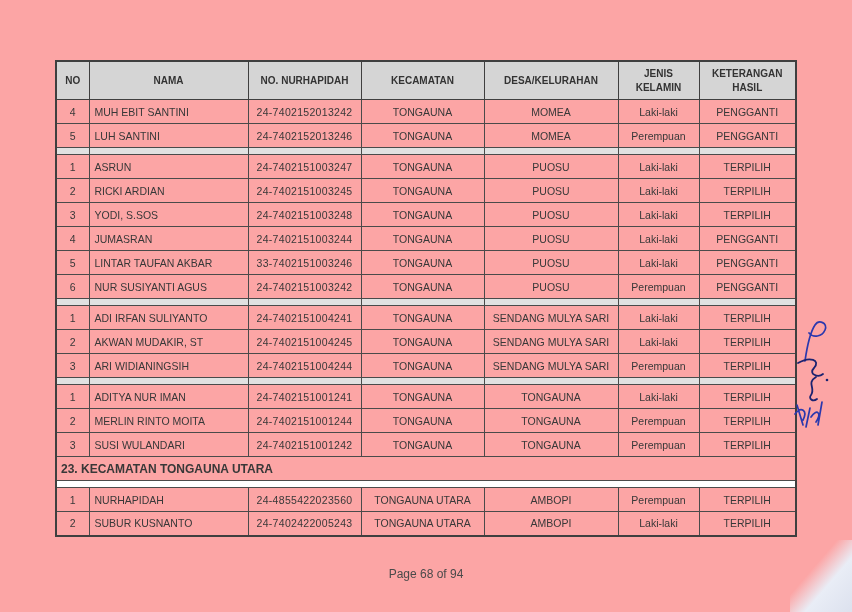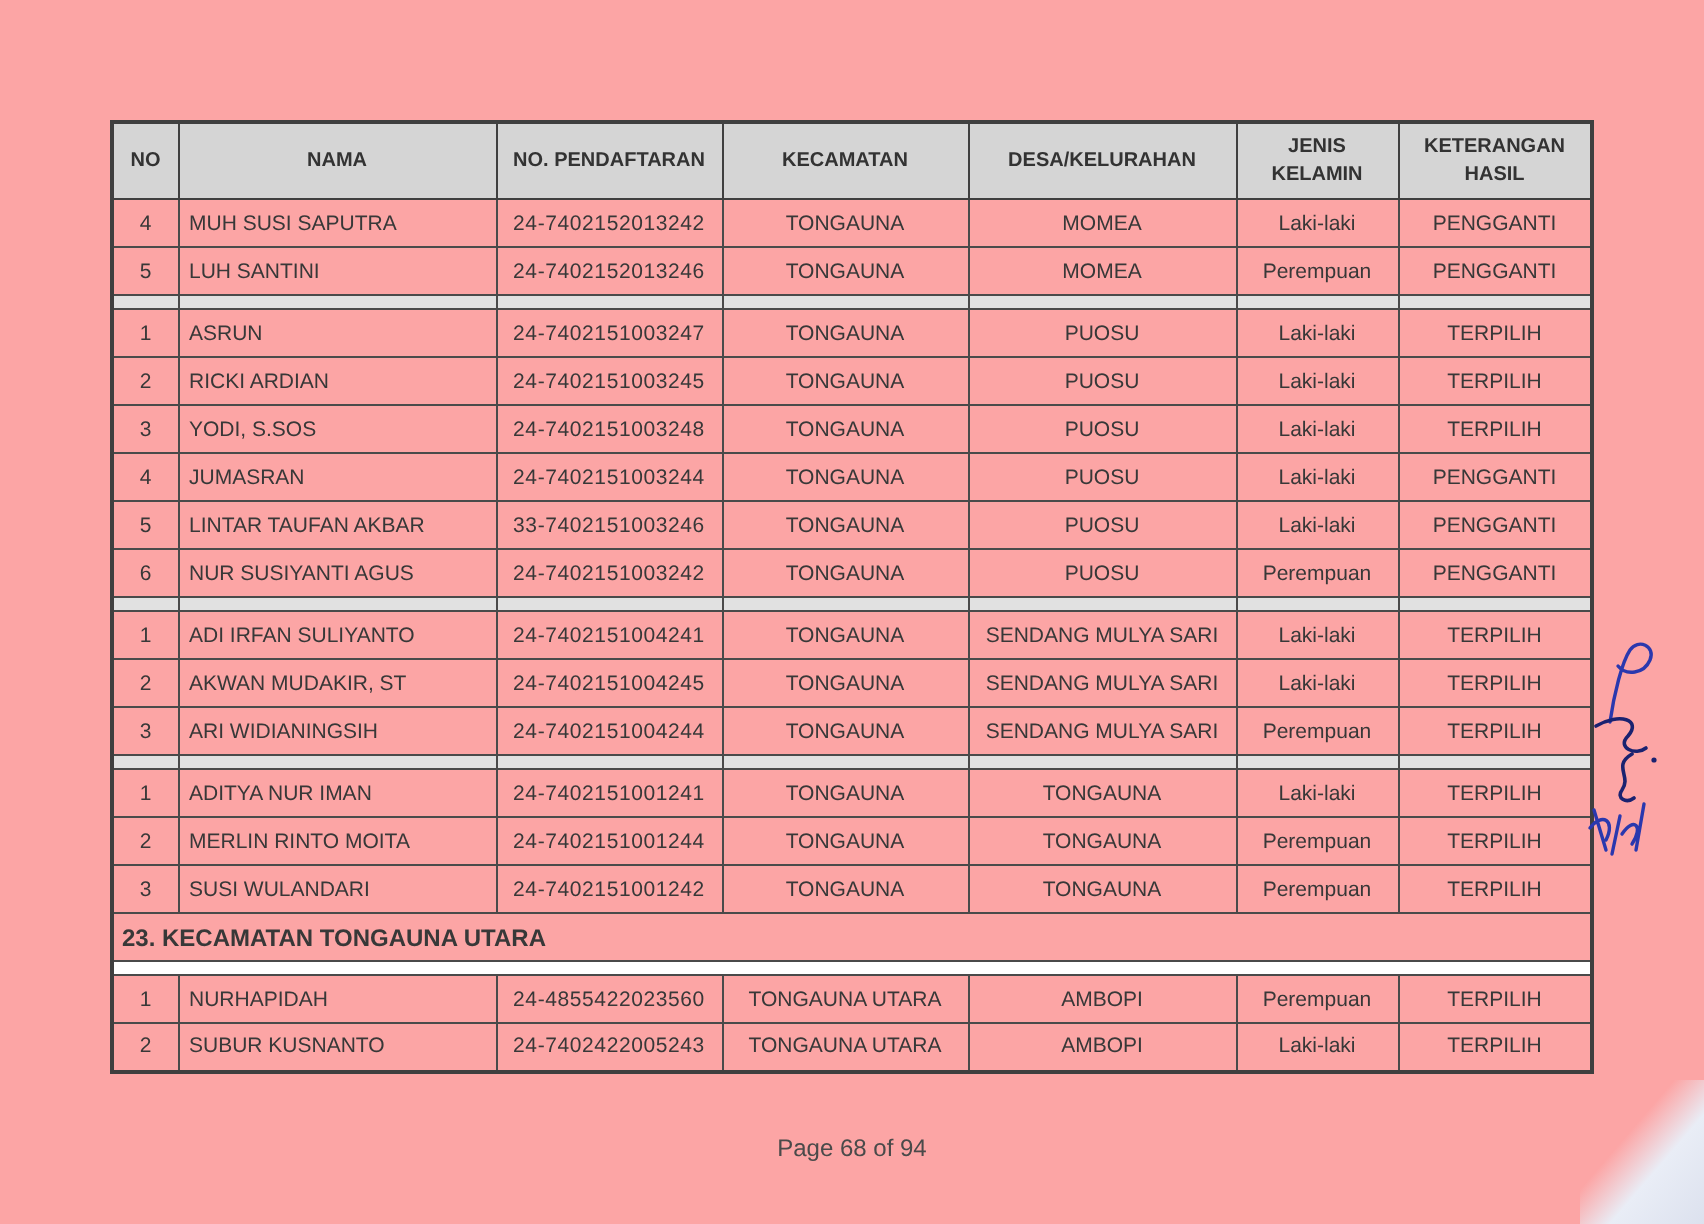--- a/index.html
+++ b/index.html
@@ -53,31 +53,31 @@
         <col style="width:113px">
       <col style="width:123px">
         <col style="width:134px">
         <col style="width:81px">
       <col style="width:97px">
     </colgroup>
     <thead>
       <tr>
         <th>NO</th>
         <th>NAMA</th>
-        <th>NO. PENDAFTARAN</th>
+        <th>NO. NURHAPIDAH</th>
         <th>KECAMATAN</th>
         <th>DESA/KELURAHAN</th>
         <th>JENIS KELAMIN</th>
         <th>KETERANGAN HASIL</th>
       </tr>
     </thead>
     <tbody id="tbody">
         <tr class="data-row">
           <td class="c0">4</td>
-          <td class="c1">MUH SUSI SAPUTRA</td>
+          <td class="c1">MUH EBIT SANTINI</td>
           <td class="c2">24-7402152013242</td>
           <td class="c3">TONGAUNA</td>
           <td class="c4">MOMEA</td>
           <td class="c5">Laki-laki</td>
           <td class="c6">PENGGANTI</td>
         </tr>
         <tr class="data-row">
           <td class="c0">5</td>
           <td class="c1">LUH SANTINI</td>
           <td class="c2">24-7402152013246</td>

